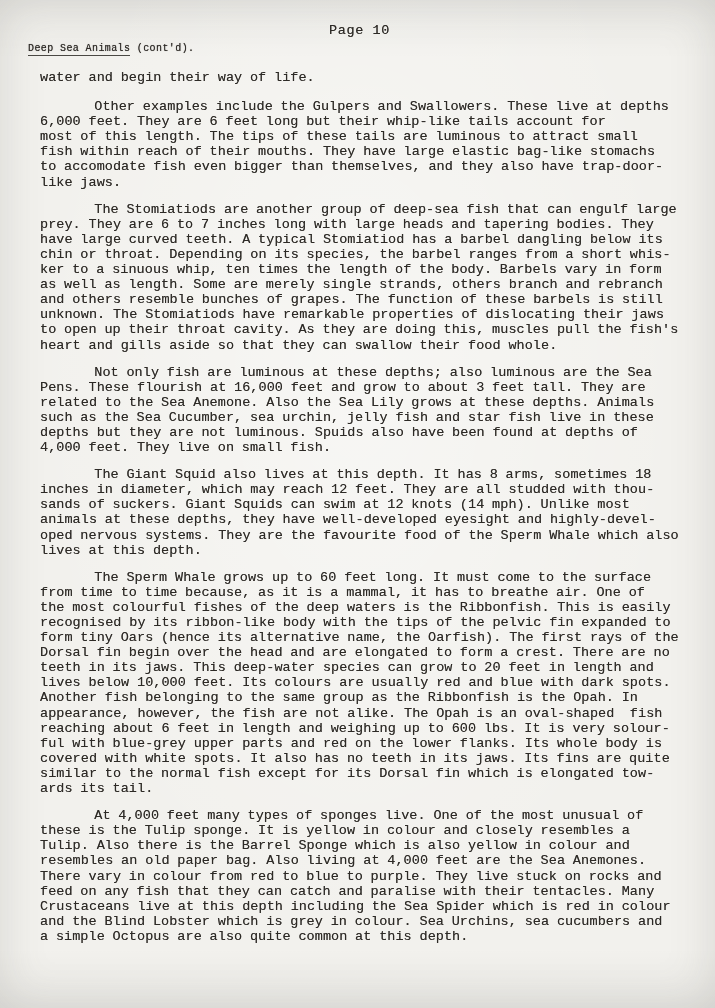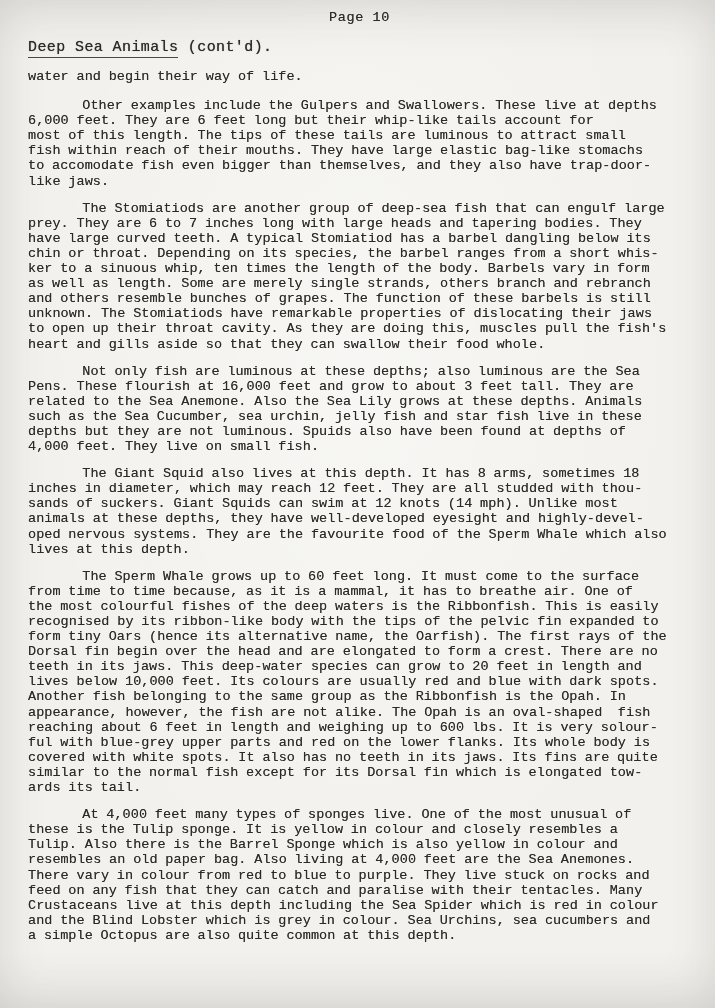--- a/index.html
+++ b/index.html
@@ -14,44 +14,44 @@
       linear-gradient(180deg, rgba(0,0,0,.03), rgba(0,0,0,0) 6%, rgba(0,0,0,0) 94%, rgba(0,0,0,.04)),
       var(--paper);
     box-shadow: inset 0 0 46px rgba(90,88,82,.18);
     overflow:hidden;
     font-family:"Liberation Mono","DejaVu Sans Mono",monospace;
     color:var(--ink);
   }
   .page{
     box-sizing:border-box;
     width:715px;height:972px;
-    padding:10px 24px 0 28px;
+    padding:23px 24px 0 28px;
   }
   .page-label{
     text-align:center;
     font-size:13.5px;
     line-height:16px;
     letter-spacing:.6px;
     text-shadow:0 0 .6px rgba(45,42,38,.65);
   }
   .heading{
-    margin-top:14px;
-    font-size:15px;
+    margin-top:2px;
+    font-size:10px;
     line-height:16px;
     text-shadow:0 0 .7px rgba(45,42,38,.75);
     white-space:pre;
   }
   .heading-title{
     border-bottom:1.6px solid rgba(45,42,38,.85);
     padding-bottom:1px;
     letter-spacing:.4px;
   }
   .heading-suffix{letter-spacing:.4px;}
   .para{
-    margin:0 0 12px 0;
+    margin:0 0 12px 12px;
     font-size:13.5px;
     line-height:15.1px;
     white-space:pre-wrap;
     letter-spacing:.05px;
     word-spacing:-.4px;
     text-shadow:0 0 .6px rgba(45,42,38,.6);
   }
   .para.first{
     margin-top:13px;
     margin-bottom:14px;

